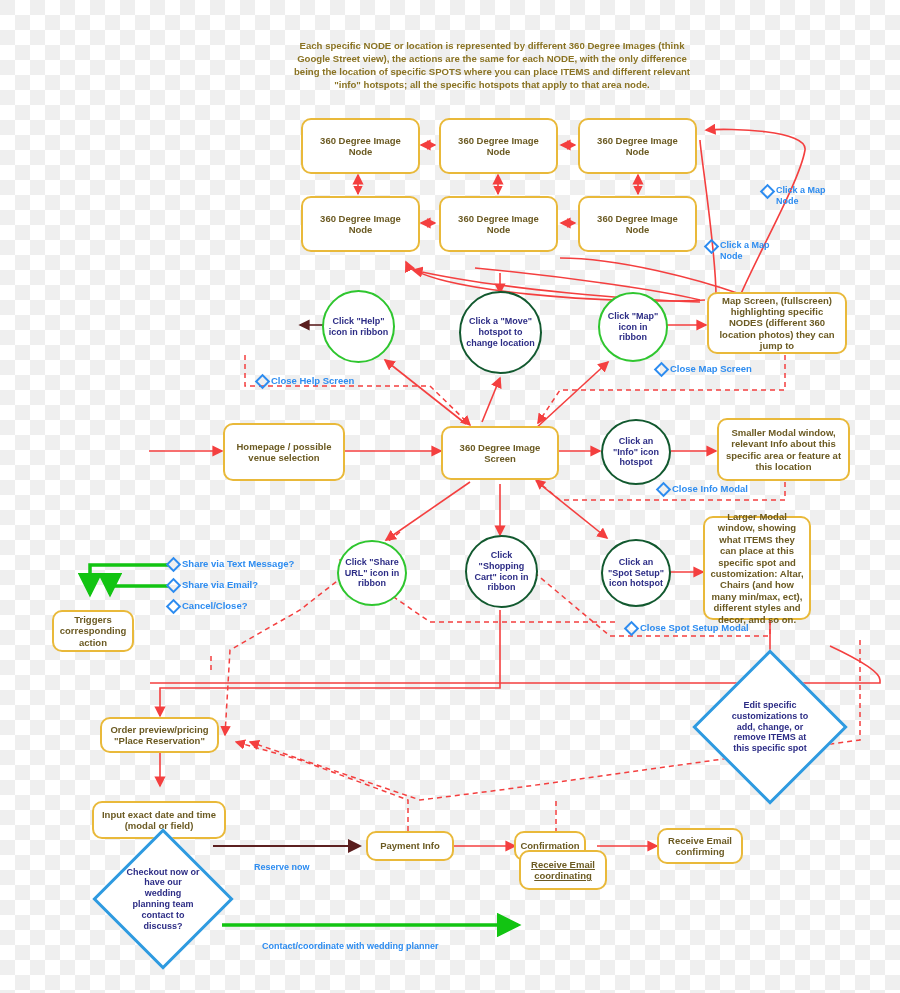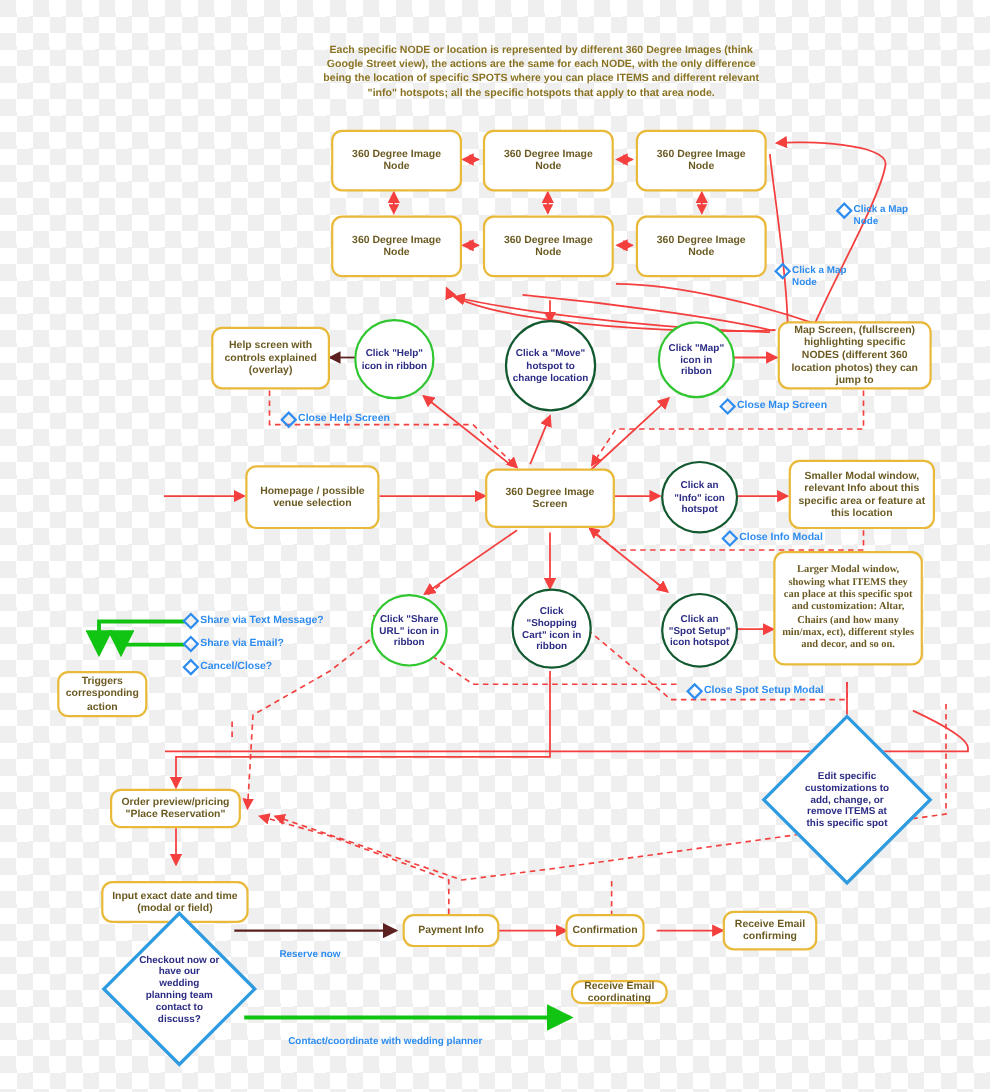--- a/index.html
+++ b/index.html
@@ -171,21 +171,20 @@
 
   <div class="bluelabel" style="left:762px;top:185px;width:78px;">
     <span class="dm"></span>
     <span>Click a Map Node</span>
   </div>
   <div class="bluelabel" style="left:706px;top:240px;width:78px;">
     <span class="dm"></span>
     <span>Click a Map Node</span>
   </div>
 
-  <div class="node box" style="left:192px;top:297px;width:108px;height:57px;">Help screen with controls explained (overlay)</div>
 
   <div class="node circle bright oval" style="left:322px;top:290px;width:73px;height:73px;">Click "Help" icon in ribbon</div>
 
   <div class="node circle dark oval" style="left:459px;top:291px;width:83px;height:83px;">Click a "Move" hotspot to change location</div>
 
   <div class="node circle bright oval" style="left:598px;top:292px;width:70px;height:70px;">Click "Map" icon in ribbon</div>
 
   <div class="node box" style="left:707px;top:292px;width:140px;height:62px;">Map Screen, (fullscreen) highlighting specific NODES (different 360 location photos) they can jump to</div>
 
   <div class="bluelabel big" style="left:257px;top:375px;width:120px;">
@@ -225,21 +224,21 @@
     <span class="dm"></span>
     <span>Cancel/Close?</span>
   </div>
 
   <div class="node circle bright oval" style="left:337px;top:540px;width:70px;height:66px;">Click "Share URL" icon in ribbon</div>
 
   <div class="node circle dark oval" style="left:465px;top:535px;width:73px;height:73px;">Click "Shopping Cart" icon in ribbon</div>
 
   <div class="node circle dark oval" style="left:601px;top:539px;width:70px;height:68px;">Click an "Spot Setup" icon hotspot</div>
 
-  <div class="node box" style="left:703px;top:501px;width:136px;height:104px;font-family:Liberation Serif, serif;">Larger Modal window, showing what ITEMS they can place at this specific spot and customization: Altar, Chairs (and how many min/max, ect), different styles and decor, and so on.</div>
+  <div class="node box" style="left:703px;top:516px;width:108px;height:104px;">Larger Modal window, showing what ITEMS they can place at this specific spot and customization: Altar, Chairs (and how many min/max, ect), different styles and decor, and so on.</div>
 
   <div class="bluelabel big" style="left:626px;top:622px;width:140px;">
     <span class="dm"></span>
     <span>Close Spot Setup Modal</span>
   </div>
 
   <div class="node diamond-node" style="left:715px;top:672px;width:110px;height:110px;">
     <span class="dshape"></span>
     <span class="dtext">Edit specific customizations to add, change, or remove ITEMS at this specific spot</span>
   </div>
@@ -255,15 +254,15 @@
 
   <div class="edgelabel" style="left:254px;top:830px;">Reserve now</div>
   <div class="edgelabel" style="left:262px;top:909px;">Contact/coordinate with wedding planner</div>
 
   <div class="node box" style="left:366px;top:831px;width:88px;height:30px;">Payment Info</div>
 
   <div class="node box" style="left:514px;top:831px;width:72px;height:30px;">Confirmation</div>
 
   <div class="node box" style="left:657px;top:828px;width:86px;height:36px;">Receive Email confirming</div>
 
-  <div class="node box" style="left:519px;top:891px;width:88px;height:22px;">Receive Email coordinating</div>
+  <div class="node box" style="left:519px;top:850px;width:88px;height:40px;text-decoration:underline;">Receive Email coordinating</div>
 
 </div>
 
 </body></html>

